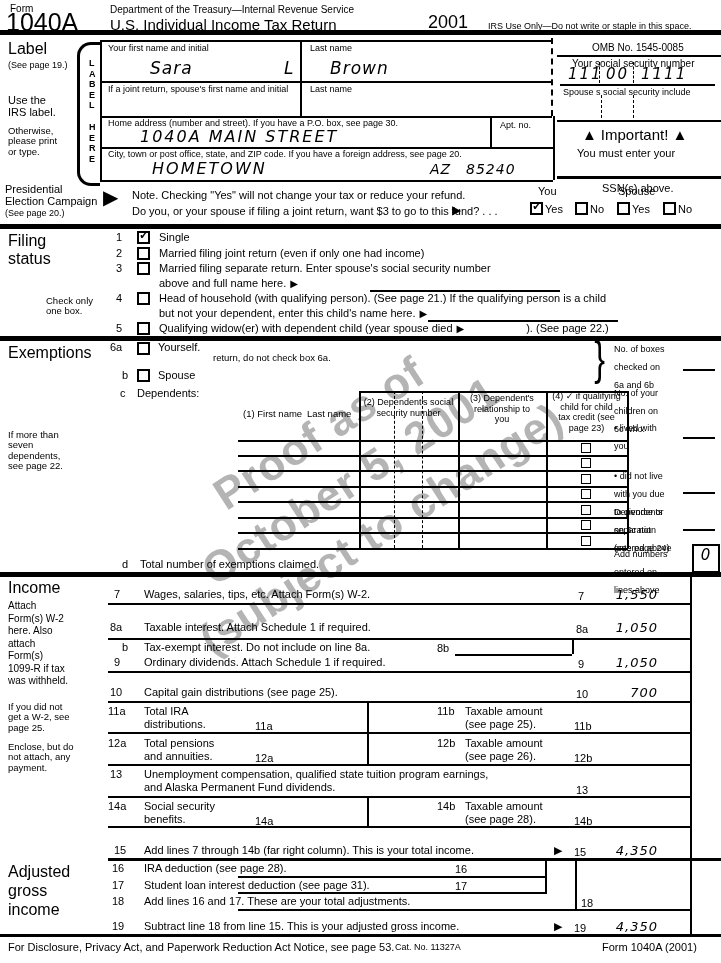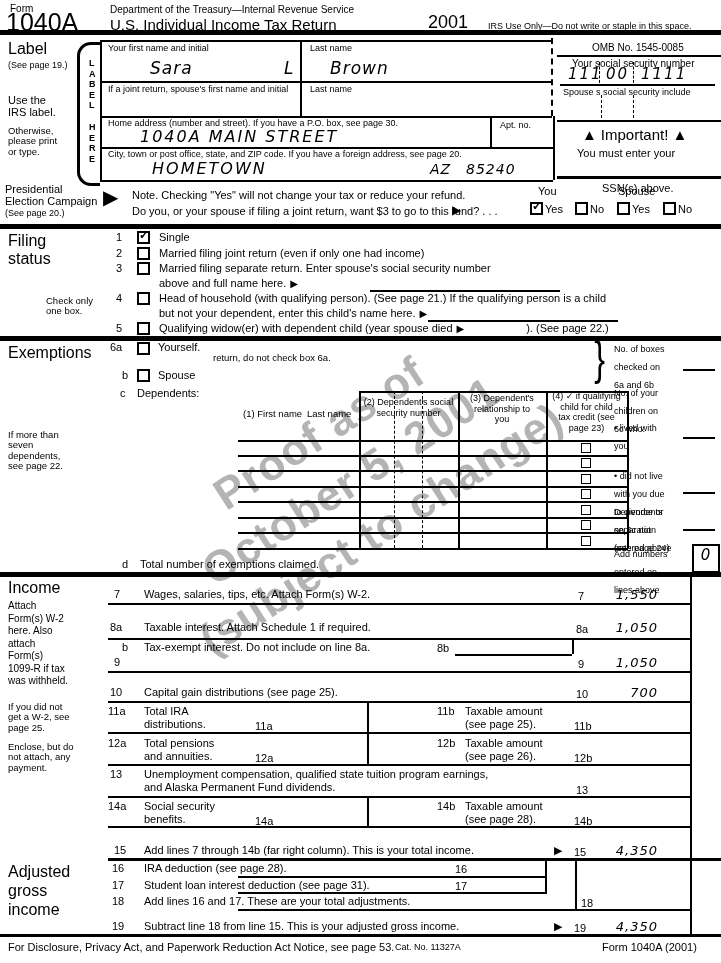--- a/index.html
+++ b/index.html
@@ -282,20 +282,21 @@
   <div class="valbox hand s13" style="left:600px;top:620px;">1,050</div>
   <div class="hl" style="left:108px;top:638px;width:582px;"></div>
 
   <div class="txt s11 b" style="left:122px;top:641px;">b</div>
   <div class="txt s11" style="left:144px;top:641px;"><span class="b">Tax-exempt</span><span> interest. </span><span class="b">Do not</span><span> include on line 8a.</span></div>
   <div class="txt s11" style="left:437px;top:642px;">8b</div>
   <div class="hl" style="left:455px;top:654px;width:117px;"></div>
   <div class="vl" style="left:572px;top:638px;height:16px;"></div>
 
   <div class="txt s11 b" style="left:114px;top:656px;">9</div>
+  <div class="txt s11" style="left:144px;top:656px;">Ordinary dividends. Attach Schedule 1 if required.</div>
   <div class="txt s11" style="left:578px;top:658px;">9</div>
   <div class="valbox hand s13" style="left:600px;top:655px;">1,050</div>
   <div class="hl" style="left:108px;top:671px;width:582px;"></div>
 
   <div class="txt s11 b" style="left:110px;top:686px;">10</div>
   <div class="txt s11" style="left:144px;top:686px;">Capital gain distributions (see page 25).</div>
   <div class="txt s11" style="left:576px;top:688px;">10</div>
   <div class="valbox hand s13" style="left:600px;top:685px;">700</div>
   <div class="hl" style="left:108px;top:701px;width:582px;"></div>
 

